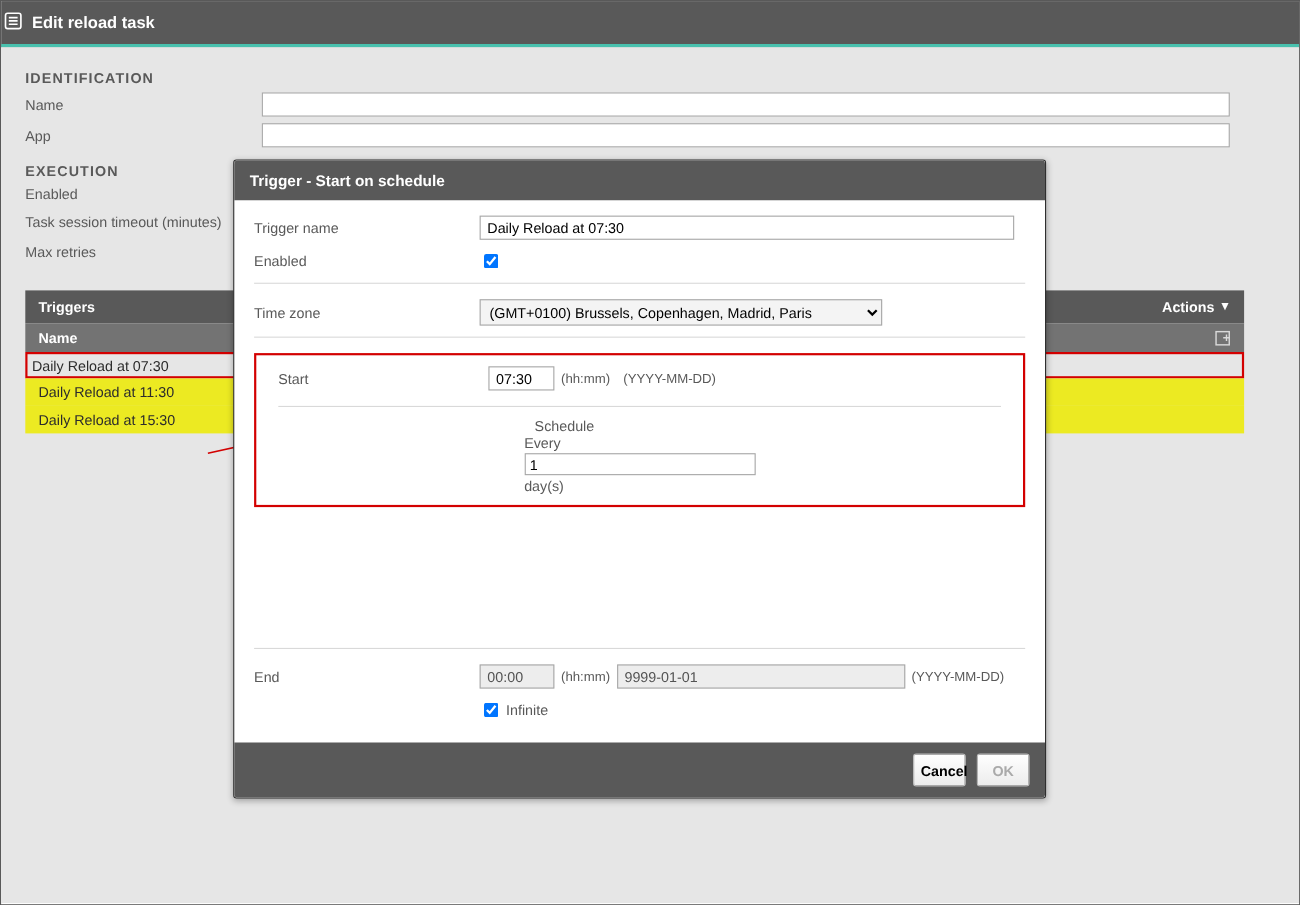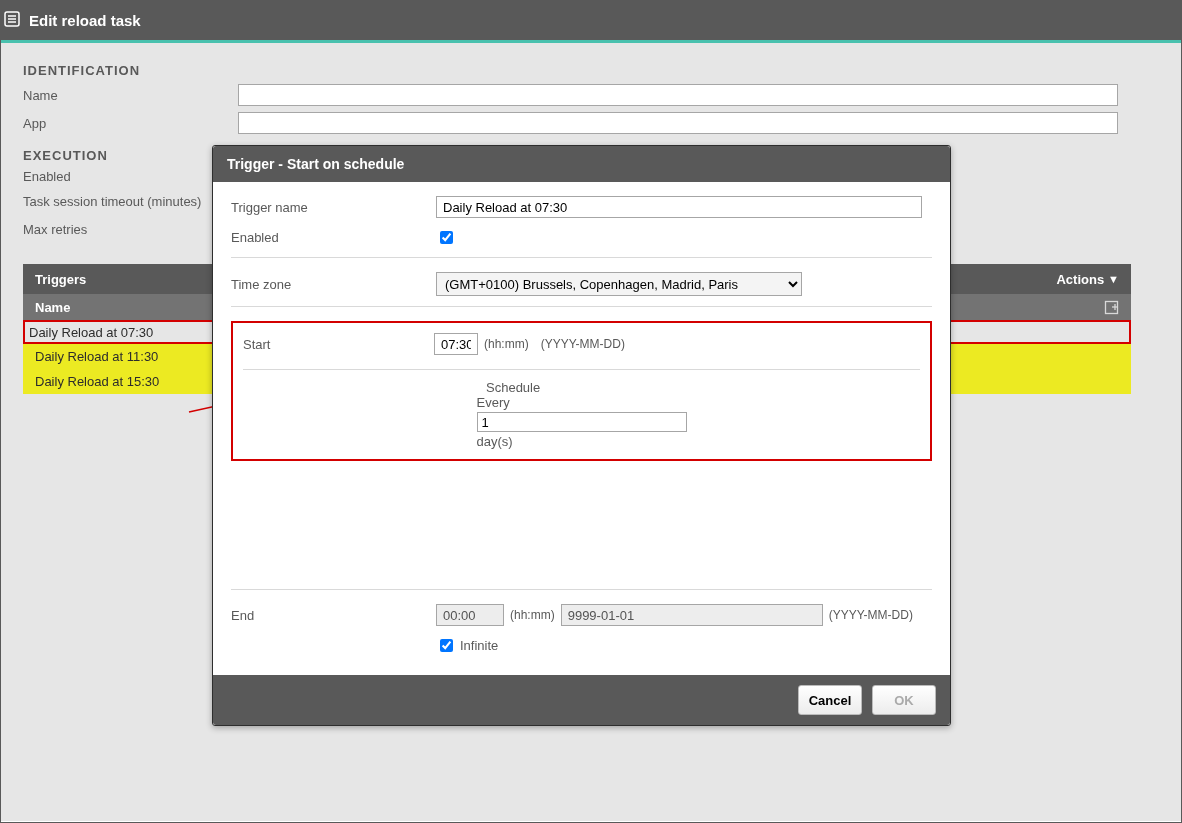--- a/index.html
+++ b/index.html
@@ -31,28 +31,28 @@
   .modal-head { background:#595959; color:#fff; padding:10px 14px; font-weight:bold; font-size:14px; border-radius:3px 3px 0 0; }
   .modal-body { padding:14px 18px 6px 18px; }
   .form-line { display:flex; align-items:center; margin-bottom:10px; font-size:13px; color:#595959; }
   .form-line .flabel { width:205px; flex-shrink:0; }
   .hr-sep { border:none; border-top:1px solid #d9d9d9; margin:10px 0 14px 0; }
   .txt-input { border:1px solid #a6a6a6; height:22px; padding:0 6px; font-family:inherit; font-size:13px; }
   .txt-input.wide { width:486px; }
   .sel { border:1px solid #a6a6a6; height:24px; background:#f4f4f4; font-family:inherit; font-size:13px; padding:0 4px; }
   .hint { color:#595959; font-size:12px; margin:0 6px; }
   
-  .red-box { border:2px solid #d30000; padding:10px 10px; margin-bottom:8px; }
+  .red-box { border:2px solid #d30000; padding:10px 20px; margin-bottom:8px; }
   .radio-col { display:inline-block; vertical-align:top; width:140px; }
   .radio-col div { display:flex; align-items:center; margin-bottom:4px; }
   .radio-col input { margin:0 5px 0 0; }
   .every-col { display:inline-block; vertical-align:top; }
   .every-col .ev-in { border:1px solid #a6a6a6; height:20px; width:210px; font-family:inherit; font-size:13px; padding:0 4px; margin:2px 0; }
   .modal-foot { background:#595959; padding:10px 14px; display:flex; justify-content:flex-end; border-radius:0 0 3px 3px; }
-  .btn { height:30px; width:64px; border:1px solid #bbb; border-radius:3px; background:linear-gradient(#fff,#ececec); font-family:inherit; font-size:13px; font-weight:bold; margin-left:10px; cursor:pointer; }
+  .btn { height:30px; width:48px; border:1px solid #bbb; border-radius:3px; background:linear-gradient(#fff,#ececec); font-family:inherit; font-size:13px; font-weight:bold; margin-left:10px; cursor:pointer; }
   .btn.disabled { color:#aaa; }
   .spacer-tall { height:110px; }
 </style>
 </head>
 <body>
 
 <div class="frame">
 
   <div class="header">
     <span>
@@ -152,21 +152,21 @@
             <select class="sel" style="width:366px">
               <option>(GMT+0100) Brussels, Copenhagen, Madrid, Paris</option>
             </select>
           </div>
 
           <hr class="hr-sep">
 
           <div class="red-box">
             <div class="form-line" style="margin-bottom:14px;">
               <div class="flabel" style="width:191px">Start</div>
-              <input class="txt-input" style="width: 44px;" value="07:30">
+              <input class="txt-input" style="width: 60px;" value="07:30">
               <span class="hint">(hh:mm)</span>
               <span class="hint">(YYYY-MM-DD)</span>
             </div>
             <hr class="hr-sep" style="margin:4px 0 10px 0">
             <div class="form-line" style="align-items:center; margin-bottom:0;flex-direction:column;">
               <div class="flabel" style="width:191px">Schedule</div>
               <div class="every-col">
                 <div>Every</div>
                 <input class="ev-in" value="1" style="">
                 <div>day(s)</div>

